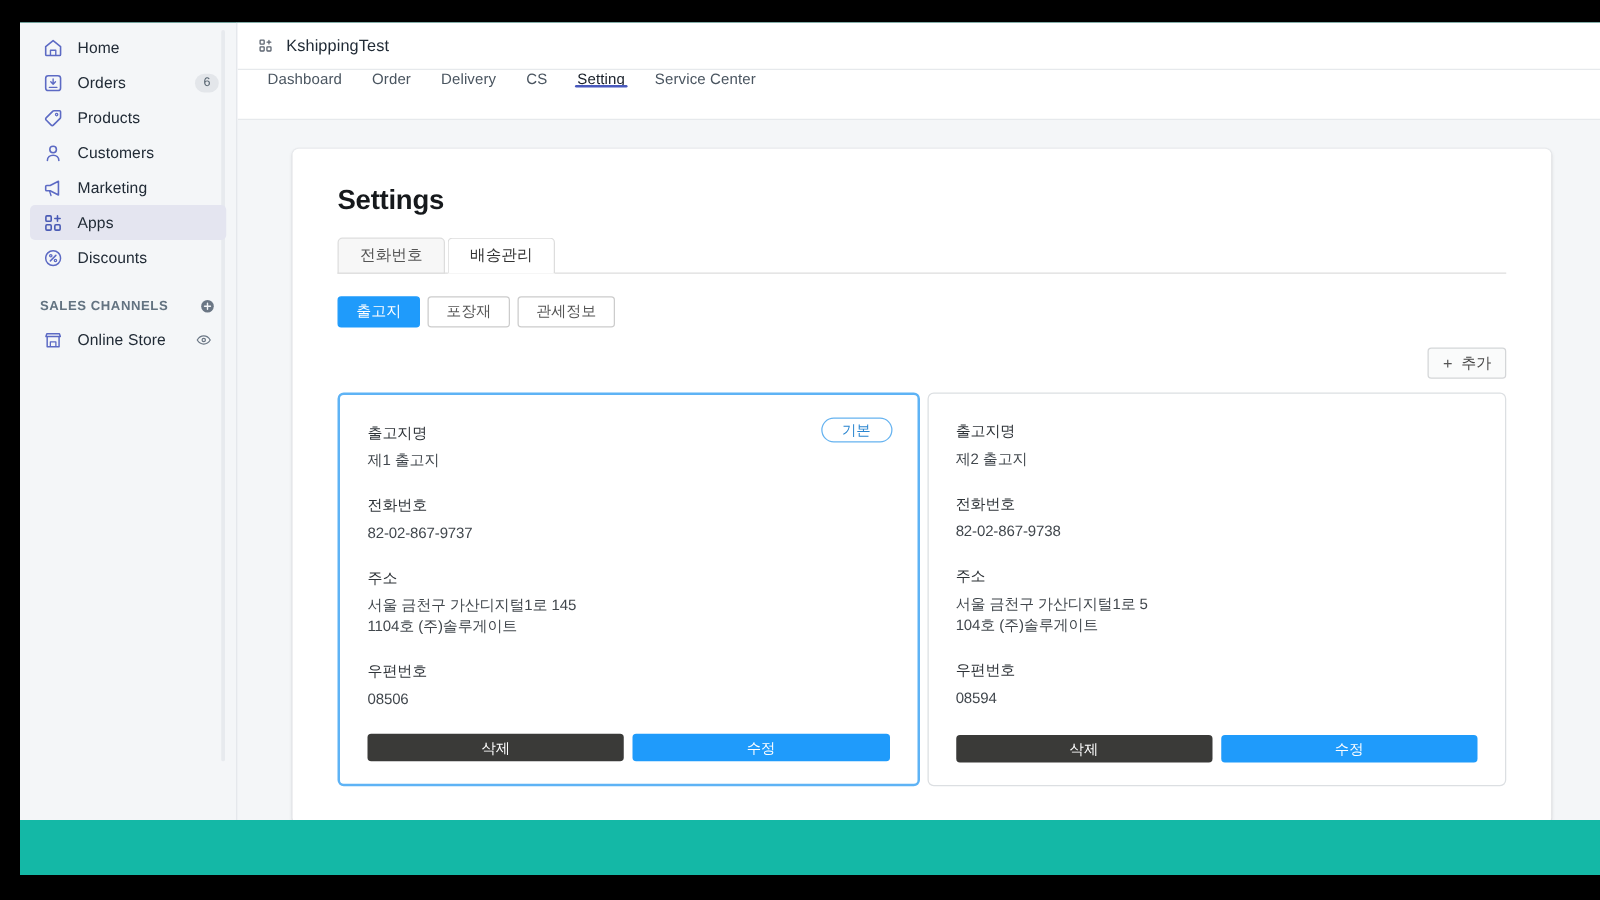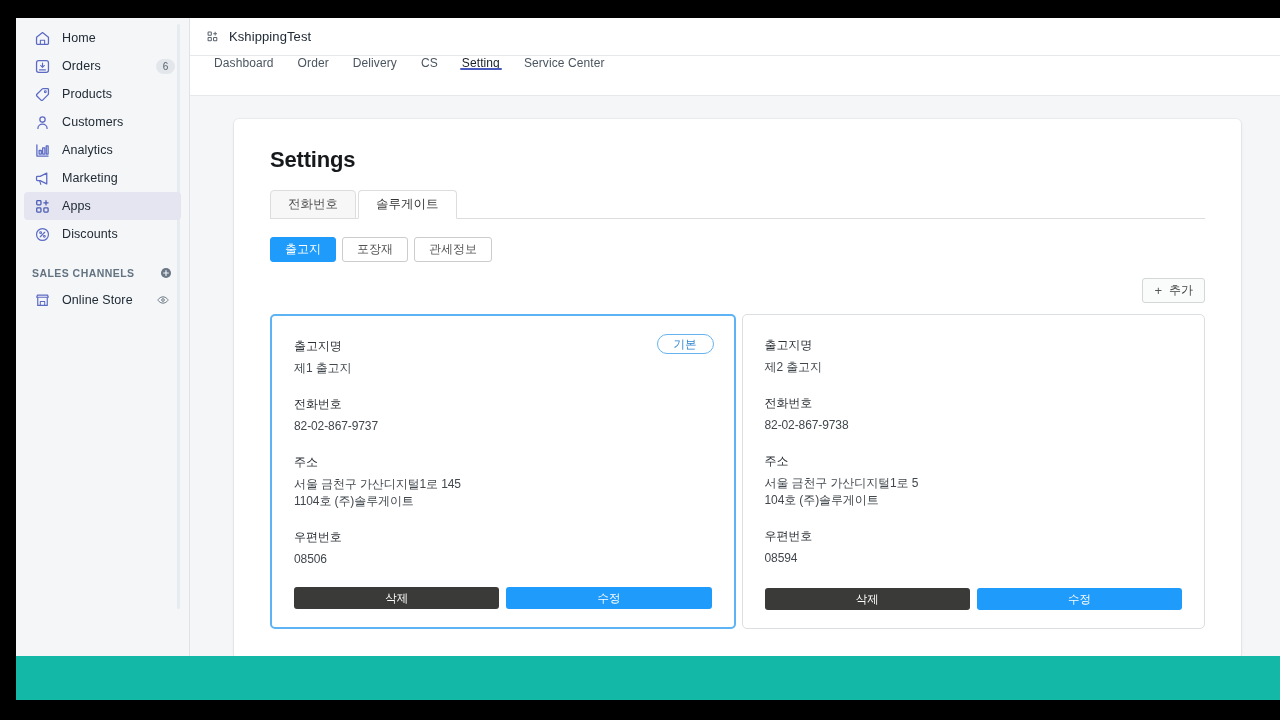--- a/index.html
+++ b/index.html
@@ -356,31 +356,20 @@
       <div class="nav-item">
         <span class="ico">
           <svg class="icn" width="17" height="17" viewBox="0 0 20 20" fill="none" stroke="#5c6ac4" stroke-width="1.5" stroke-linecap="round">
             <circle cx="10" cy="6.6" r="3.1"></circle>
             <path d="M4.6 17c0-3 2.4-5 5.4-5s5.4 2 5.4 5"></path>
           </svg>
         </span>
         <span class="lbl">Customers</span>
       </div>
 
-      <div class="nav-item">
-        <span class="ico">
-          <svg class="icn" width="17" height="17" viewBox="0 0 20 20" fill="none" stroke="#5c6ac4" stroke-width="1.5" stroke-linecap="round" stroke-linejoin="round">
-            <path d="M3.4 3.4v13.2h13.2"></path>
-            <rect x="6" y="10" width="2.6" height="4.2"></rect>
-            <rect x="10.2" y="7" width="2.6" height="7.2"></rect>
-            <rect x="14.4" y="4.6" width="2.2" height="9.6"></rect>
-          </svg>
-        </span>
-        <span class="lbl">Analytics</span>
-      </div>
 
       <div class="nav-item">
         <span class="ico">
           <svg class="icn" width="17" height="17" viewBox="0 0 20 20" fill="none" stroke="#5c6ac4" stroke-width="1.5" stroke-linejoin="round">
             <path d="M4 7.5h3.2L15 3.6v12.8L7.2 12.5H4a1 1 0 0 1-1-1v-3a1 1 0 0 1 1-1Z"></path>
             <path d="M6.6 12.6 8 17" stroke-linecap="round" stroke-width="1.3"></path>
           </svg>
         </span>
         <span class="lbl">Marketing</span>
       </div>
@@ -475,21 +464,21 @@
       <div class="content-scroll">
         <div class="panel">
 
           <h1 class="page-title">Settings</h1>
 
           <div class="nav-tabs">
             <div class="nt">
               <span>전화번호</span>
             </div>
             <div class="nt active">
-              <span>솔루게이트</span>
+              <span>배송관리</span>
             </div>
           </div>
 
           <div class="btn-row">
             <div class="pill-btn on">
               <span>출고지</span>
             </div>
             <div class="pill-btn">
               <span>포장재</span>
             </div>

